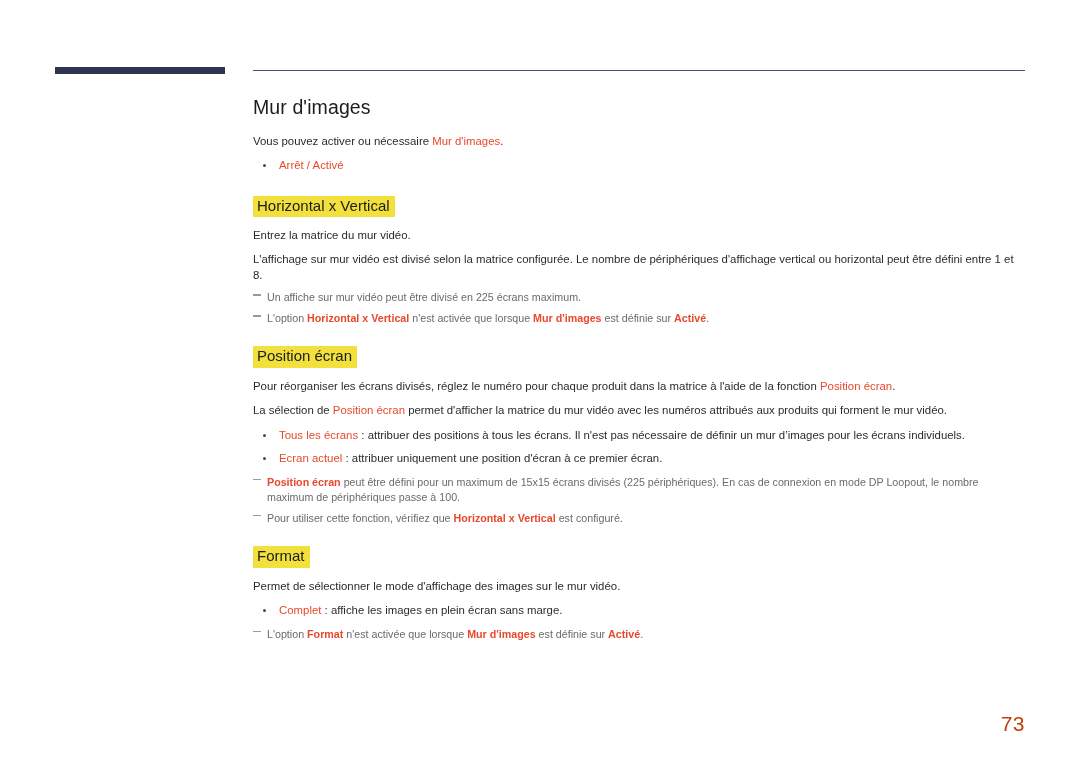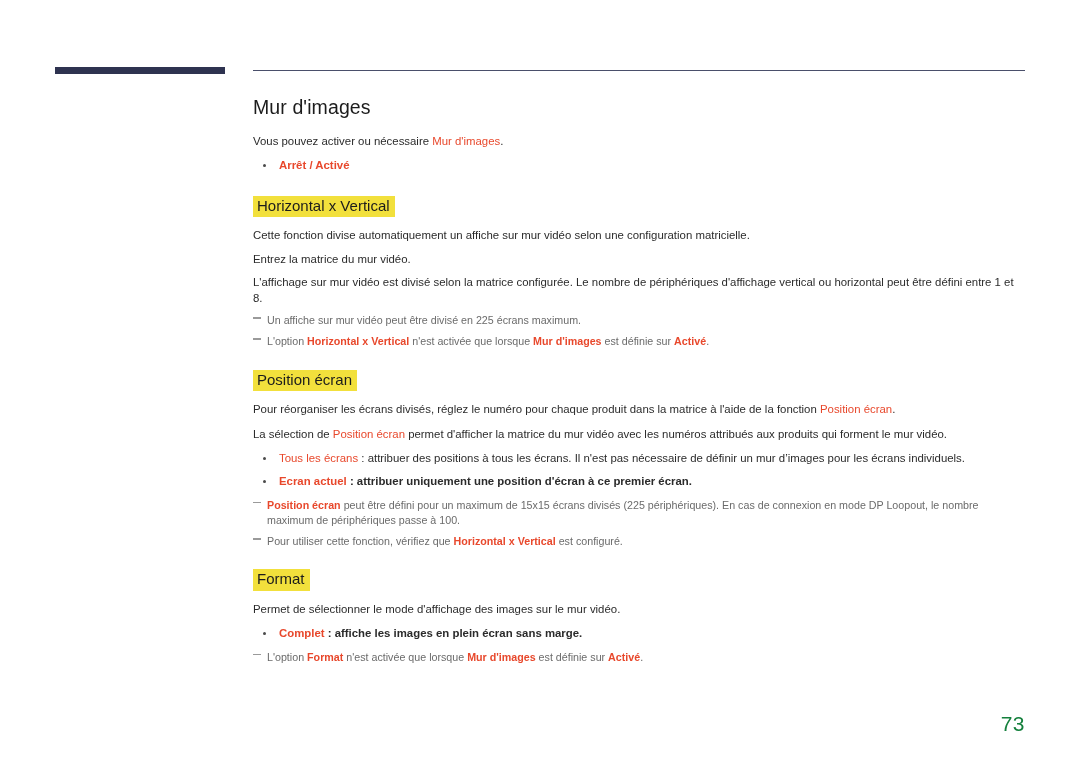--- a/index.html
+++ b/index.html
@@ -82,21 +82,21 @@
     padding: 0;
   }
   ul.bullets li {
     position: relative;
     padding-left: 26px;
     font-size: 11.4px;
     line-height: 1.45;
     margin-bottom: 7px;
     color: #2b2b2b;
   }
-  ul.bullets li:last-child { margin-bottom: 0; font-weight: bold; }
+  ul.bullets li:last-child { margin-bottom: 0; }
   ul.bullets li::before {
     content: "";
     position: absolute;
     left: 10px;
     top: 7px;
     width: 3px;
     height: 3px;
     background: #4a4a4a;
     border-radius: 50%;
   }
@@ -155,21 +155,21 @@
     height: 3px;
     background: #3a3a3a;
   }
 
   
   .page-number {
     position: absolute;
     right: 55px;
     bottom: 27px;
     font-size: 21px;
-    color: #15803d;
+    color: #c2410c;
     font-weight: 300;
     letter-spacing: 0.5px;
   }
 </style>
 </head>
 <body>
 
 <div class="header-rule-dark"></div>
 <div class="header-rule-thin"></div>
 
@@ -181,21 +181,20 @@
 
 
   <ul class="bullets">
     <li><span class="hl">Arrêt / Activé</span></li>
   </ul>
 
   <div class="section-title-wrap first">
     <h2 class="section-title">Horizontal x Vertical</h2>
   </div>
 
-  <p class="para tight">Cette fonction divise automatiquement un affiche sur mur vidéo selon une configuration matricielle.</p>
   <p class="para tight">Entrez la matrice du mur vidéo.</p>
   <p class="para tight">L'affichage sur mur vidéo est divisé selon la matrice configurée. Le nombre de périphériques d'affichage vertical ou horizontal peut être défini entre 1 et 8.</p>
 
   <div class="notes-block">
     <div class="note"><span>Un affiche sur mur vidéo peut être divisé en 225 écrans maximum.</span></div>
     <div class="note"><span>L'option </span><span class="hl-b">Horizontal x Vertical</span><span> n'est activée que lorsque </span><span class="hl-b">Mur d'images</span><span> est définie sur </span><span class="hl-b">Activé</span><span>.</span></div>
   </div>
 
   <div class="section-title-wrap">
     <h2 class="section-title">Position écran</h2>

